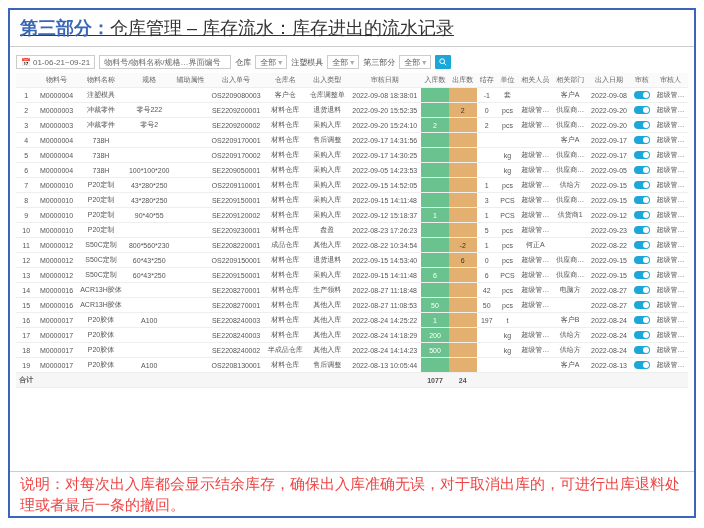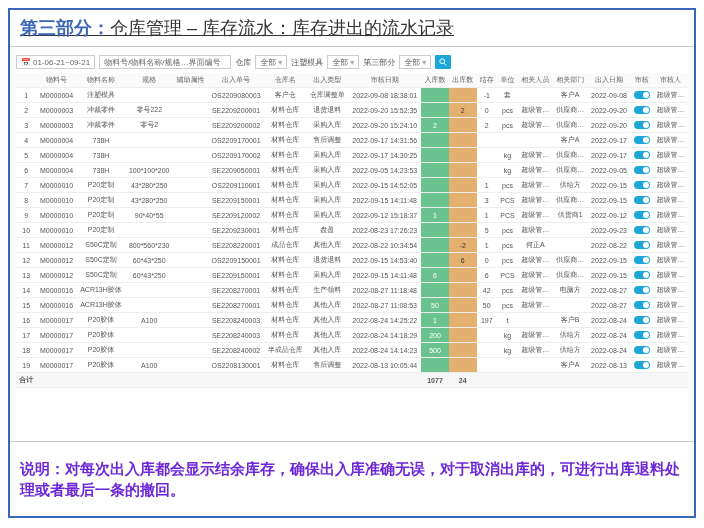--- a/index.html
+++ b/index.html
@@ -16,21 +16,21 @@
   .searchbtn { width: 16px; height: 14px; background: #1ba8d8; display: inline-flex; align-items: center; justify-content: center; color: #fff; border-radius: 1px; }
   .table-wrap { flex: 1; overflow: auto; border: 0; }
   table { border-collapse: collapse; width: 100%; font-size: 7px; color: #555; }
   th, td { border-bottom: 1px solid #eee; padding: 2px 3px; text-align: center; white-space: nowrap; height: 14px; }
   th { background: #fafafa; color: #666; font-weight: normal; }
   td.in-cell { background: #6ac28e; color: #fff; }
   td.out-cell { background: #e3b06f; color: #333; }
   td.in-cell.z, td.out-cell.z { color: transparent; }
   .toggle { display: inline-block; width: 16px; height: 8px; border-radius: 4px; background: #1ba8d8; position: relative; vertical-align: middle; }
   .toggle::after { content: ""; position: absolute; right: 1px; top: 1px; width: 6px; height: 6px; background: #fff; border-radius: 50%; }
-  .footer-note { padding: 16px 10px; font-size: 15px; color: #6d28d9; line-height: 1.4; border-top: 1px solid #ccc; font-weight: bold; }
+  .footer-note { padding: 1px 10px; font-size: 15px; color: #ef4444; line-height: 1.4; border-top: 1px solid #ccc; }
   tfoot td { font-weight: bold; background: #f6f6f6; }
 </style>
 </head>
 <body>
 
 <div class="page">
   <div class="header-bar">
     <span class="blue">第三部分：</span><span class="black">仓库管理 – 库存流水：库存进出的流水记录</span>
   </div>
 

